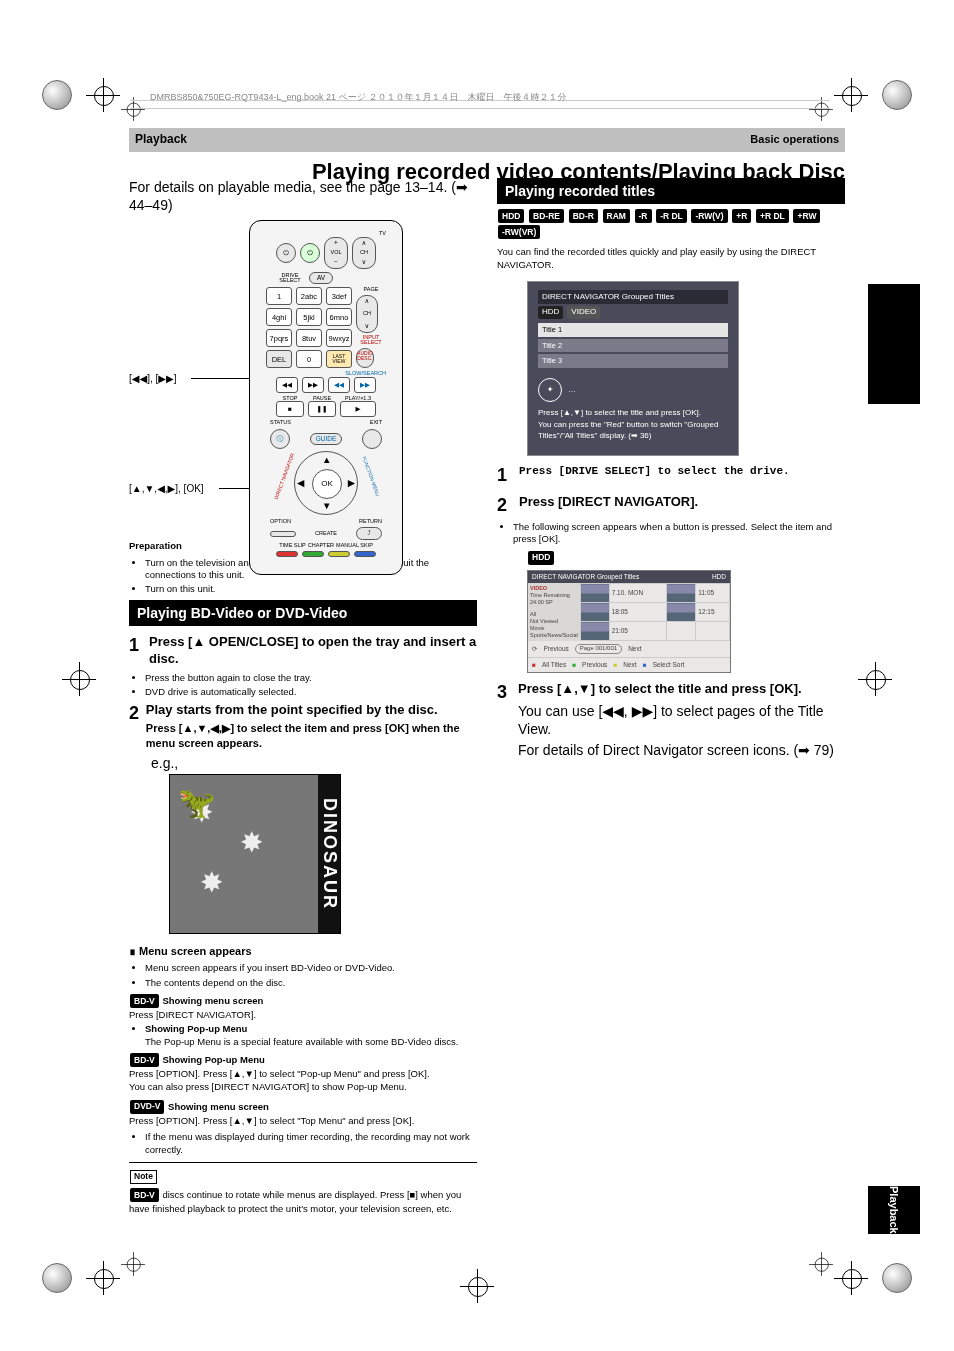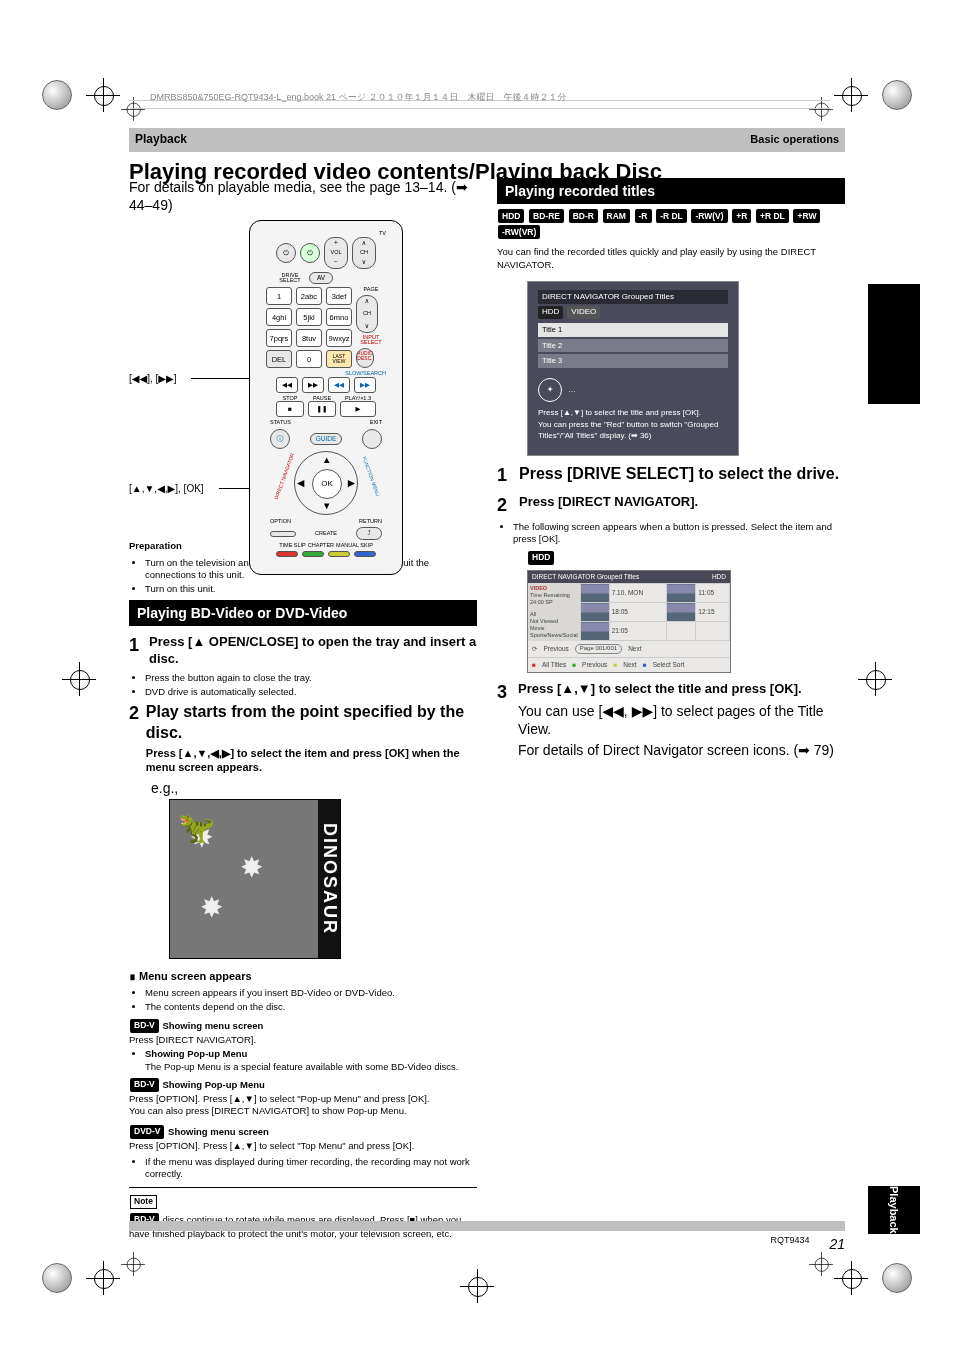--- a/index.html
+++ b/index.html
@@ -224,21 +224,21 @@
 
   <div class="header-line" style="left:130px; top:100px; width:700px;"></div>
   <div class="header-text" style="left:150px; top:92px;">DMRBS850&amp;750EG-RQT9434-L_eng.book 21 ページ ２０１０年１月１４日　木曜日　午後４時２１分</div>
   <div class="header-line" style="left:130px; top:108px; width:700px;"></div>
 
   <div style="position:absolute; left:129px; top:128px; width:716px;">
     <div class="grey-bar" style="display:flex; justify-content:space-between;">
       <span class="bold" style="font-size:12px;">Playback</span>
       <span class="bold" style="font-size:11px;">Basic operations</span>
     </div>
-    <div class="title" style="margin-top:6px;">Playing recorded video contents/Playing back Disc</div>
+    <div class="title" style="margin-top:6px;text-align:right;">Playing recorded video contents/Playing back Disc</div>
   </div>
 
   <div class="col col-left" style="top:178px;">
     <div class="small">For details on playable media, see the page 13–14. (➡ 44–49)</div>
 
     <div style="position:relative; margin-top:6px; height:318px;">
 
       <div class="callout-label" style="left:0; top:152px;">[◀◀], [▶▶]</div>
       <div style="position:absolute; left:62px; top:158px; width:70px; height:1px; background:#000;"></div>
       <div class="callout-label" style="left:0; top:262px;">
@@ -382,21 +382,21 @@
       <div class="bold" style="font-size:13px;">Press [▲ OPEN/CLOSE] to open the tray and insert a disc.</div>
     </div>
     <ul class="tight">
       <li>Press the button again to close the tray.</li>
       <li>DVD drive is automatically selected.</li>
     </ul>
 
     <div style="display:flex; margin-top:4px;">
       <div class="bold" style="font-size:18px; width:22px;">2</div>
       <div>
-        <div class="bold" style="font-size:16px;">Play starts from the point specified by the disc.</div>
+        <div class="bold" style="font-size:13px;">Play starts from the point specified by the disc.</div>
         <div class="bold" style="font-size:11px; margin-top:2px;">Press [▲,▼,◀,▶] to select the item and press [OK] when the menu screen appears.</div>
       </div>
     </div>
     <div class="small" style="margin:4px 0 2px 22px;">e.g.,</div>
 
     <div class="dvd-card" style="margin-left:40px;">
       <div class="dvd-spine">DINOSAUR</div>
       <div class="burst" style="left:20px; top:20px;">✸</div>
       <div class="burst" style="left:70px; top:50px;">✸</div>
       <div class="burst" style="left:30px; top:90px;">✸</div>
@@ -474,21 +474,21 @@
       <div style="margin-top:10px; display:flex; align-items:center; gap:6px;">
         <div style="width:22px; height:22px; border:1.5px solid #fff; border-radius:50%; display:flex; align-items:center; justify-content:center;">✦</div>
         <span>…</span>
       </div>
       <div style="margin-top:6px;">Press [▲,▼] to select the title and press [OK].</div>
       <div style="margin-top:2px;">You can press the "Red" button to switch "Grouped Titles"/"All Titles" display. (➡ 36)</div>
     </div>
 
     <div style="display:flex; margin-top:8px;">
       <div class="bold" style="font-size:18px; width:22px;">1</div>
-      <div class="bold" style="font-size:16px;">Press [DRIVE SELECT] to select the drive.</div>
+      <div class="bold" style="font-size:11px;font-family:Liberation Mono, monospace;">Press [DRIVE SELECT] to select the drive.</div>
     </div>
     <div style="display:flex; margin-top:6px;">
       <div class="bold" style="font-size:18px; width:22px;">2</div>
       <div class="bold" style="font-size:13px;">Press [DIRECT NAVIGATOR].</div>
     </div>
     <ul class="tight">
         <li>The following screen appears when a button is pressed. Select the item and press [OK].</li>
       </ul>
 
     <div style="margin-left:30px;"><span class="badge">HDD</span></div>
@@ -556,21 +556,14 @@
         <div class="small" style="margin-top:2px;">For details of Direct Navigator screen icons. (➡ 79)</div>
       </div>
     </div>
   </div>
 
   <div class="sidebar-tab" style="top:284px; height:120px;"></div>
   <div class="sidebar-tab" style="top:1186px; height:48px; display:flex; align-items:center; justify-content:center;">
     <span style="color:#fff; writing-mode:vertical-rl; font-size:11px; font-weight:bold;">Playback</span>
   </div>
 
-  <div style="position:absolute; left:129px; bottom:98px; width:716px;">
-    <div class="grey-hr"></div>
-    <div style="display:flex; justify-content:flex-end; gap:20px; margin-top:4px; font-size:9px;">
-      <span>RQT9434</span>
-      <span style="font-style:italic; font-size:14px;">21</span>
-    </div>
-  </div>
 
 </div>
 
 </body></html>

